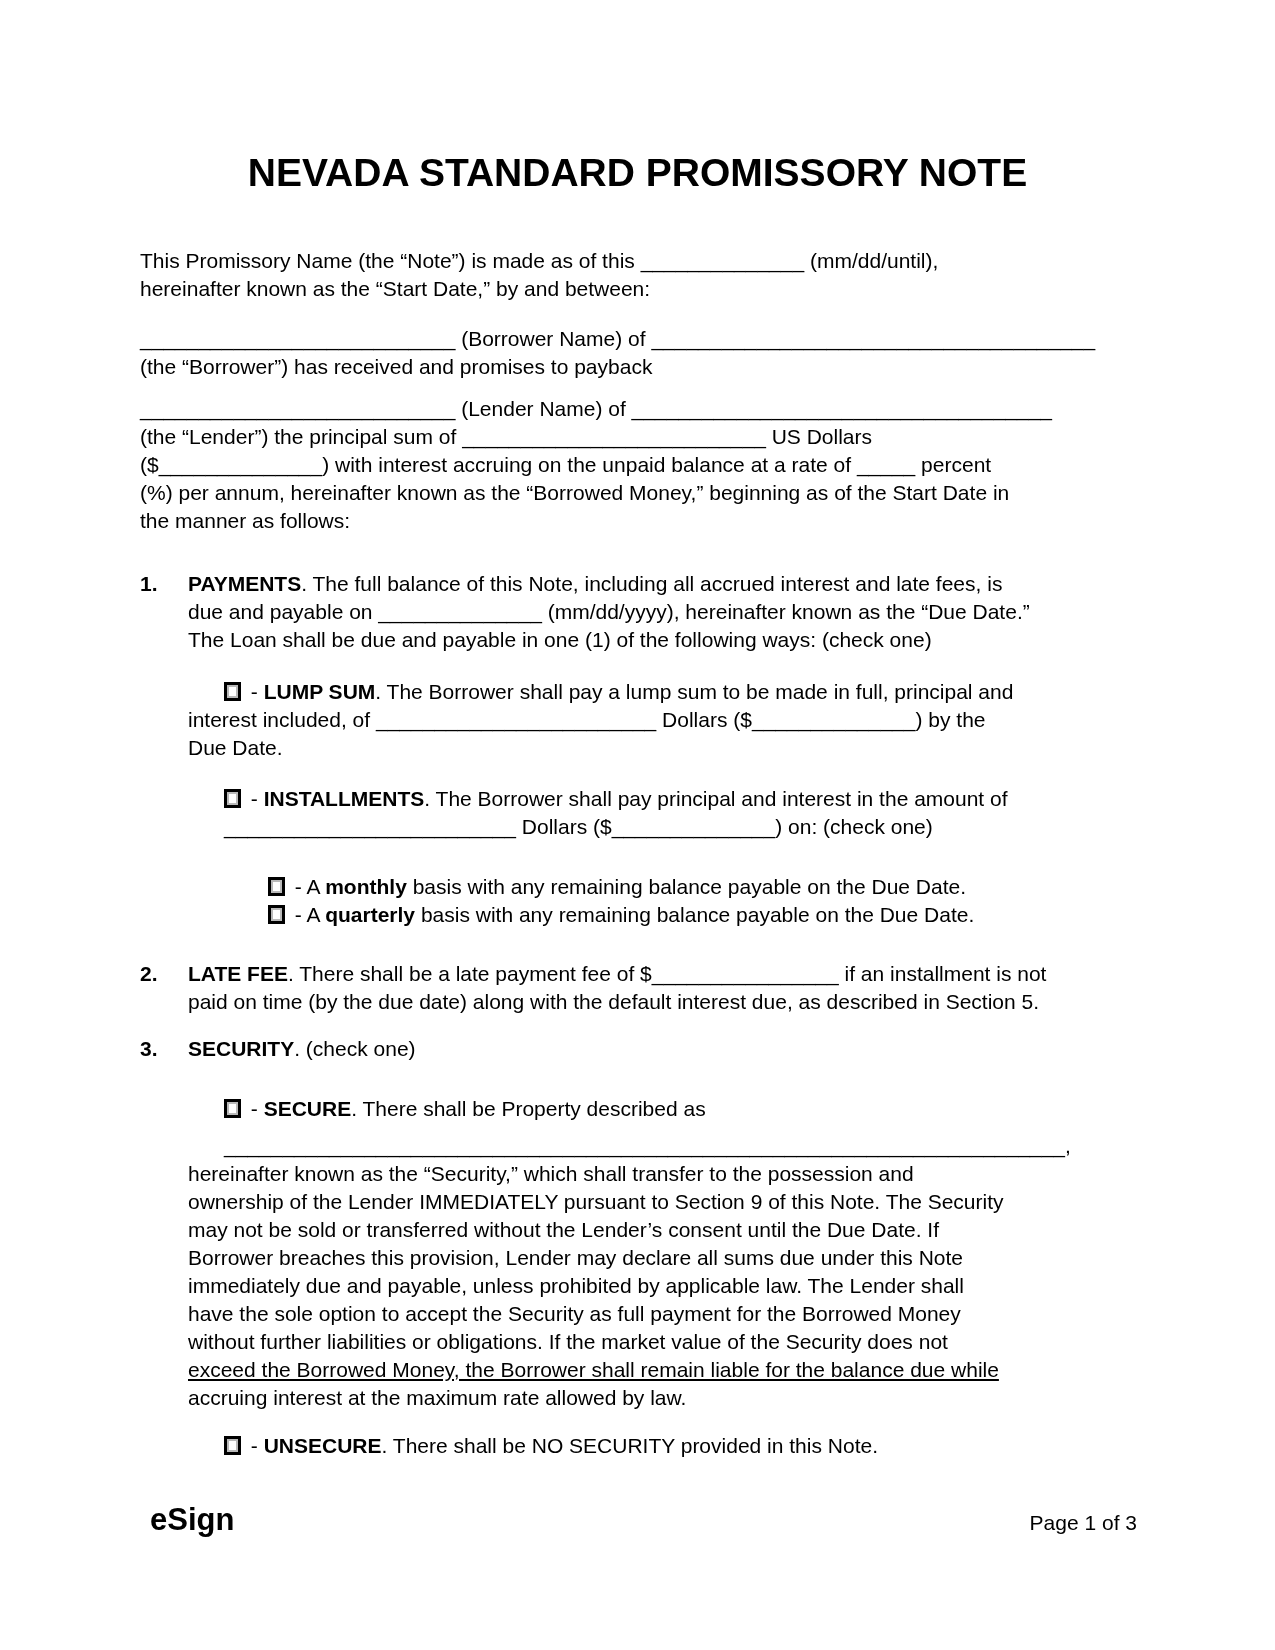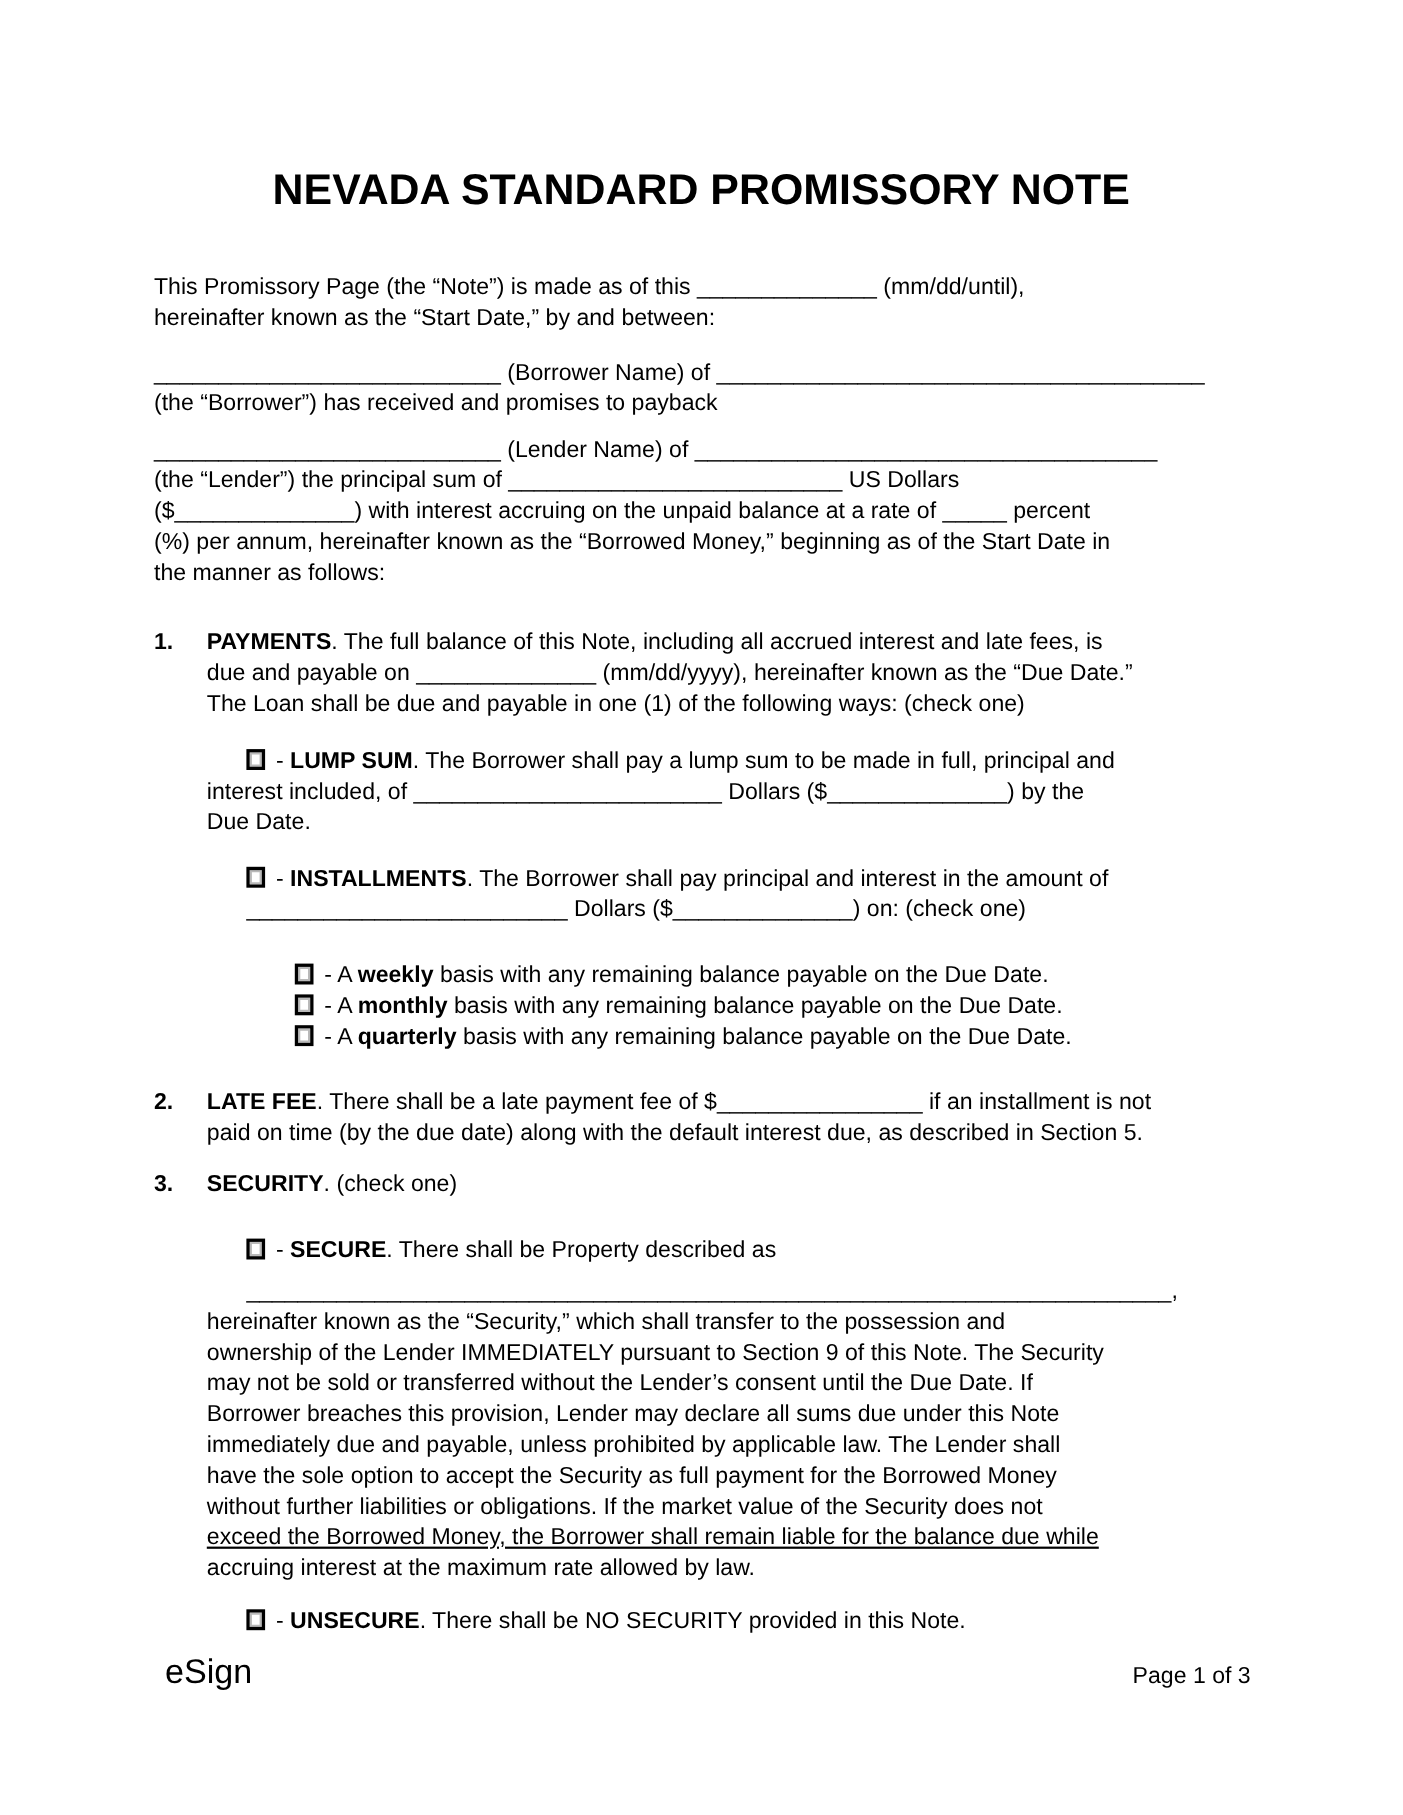--- a/index.html
+++ b/index.html
@@ -23,32 +23,32 @@
   .cb{
     display:inline-block;width:11px;height:13px;
     border:3px solid #000;background:#fff;
     box-shadow:inset 0 0 0 2px #b9b9b9;
     vertical-align:-2px;margin-right:4px;
   }
   #footer{
     position:absolute;left:150px;right:138px;top:1506px;
     display:flex;justify-content:space-between;align-items:baseline;
   }
-  #brand{font-weight:normal;font-size:31px;}
+  #brand{font-weight:bold;font-size:31px;}
   #pagenum{font-size:21px;}
 </style>
 </head>
 <body>
 
 <div id="page">
   <div id="content">
     <h1 class="doc-title">NEVADA STANDARD PROMISSORY NOTE</h1>
     <div id="doc-body">
         <div class="block" style="margin-bottom: 22px;">
-          <div class="line" style="padding-left: 0px;"><span>This Promissory Page (the “Note”) is made as of this </span><span class="blank">______________</span><span> (mm/dd/until),</span></div>
+          <div class="line" style="padding-left: 0px;"><span>This Promissory Name (the “Note”) is made as of this </span><span class="blank">______________</span><span> (mm/dd/until),</span></div>
           <div class="line" style="padding-left: 0px;"><span>hereinafter known as the “Start Date,” by and between:</span></div>
         </div>
         <div class="block" style="margin-bottom: 14px;">
           <div class="line" style="padding-left: 0px;"><span class="blank">___________________________</span><span> (Borrower Name) of </span><span class="blank">______________________________________</span></div>
           <div class="line" style="padding-left: 0px;"><span>(the “Borrower”) has received and promises to payback</span></div>
         </div>
         <div class="block" style="margin-bottom: 35px;">
           <div class="line" style="padding-left: 0px;"><span class="blank">___________________________</span><span> (Lender Name) of </span><span class="blank">____________________________________</span></div>
           <div class="line" style="padding-left: 0px;"><span>(the “Lender”) the principal sum of </span><span class="blank">__________________________</span><span> US Dollars</span></div>
           <div class="line" style="padding-left: 0px;"><span>($</span><span class="blank">______________</span><span>) with interest accruing on the unpaid balance at a rate of </span><span class="blank">_____</span><span> percent</span></div>
@@ -63,21 +63,20 @@
         <div class="block" style="margin-bottom: 23px;">
           <div class="line" style="padding-left: 84px;"><span class="cb"></span><span> - </span><span class="b">LUMP SUM</span><span>. The Borrower shall pay a lump sum to be made in full, principal and</span></div>
           <div class="line" style="padding-left: 48px;"><span>interest included, of </span><span class="blank">________________________</span><span> Dollars ($</span><span class="blank">______________</span><span>) by the</span></div>
           <div class="line" style="padding-left: 48px;"><span>Due Date.</span></div>
         </div>
         <div class="block" style="margin-bottom: 32px;">
           <div class="line" style="padding-left: 84px;"><span class="cb"></span><span> - </span><span class="b">INSTALLMENTS</span><span>. The Borrower shall pay principal and interest in the amount of</span></div>
           <div class="line" style="padding-left: 84px;"><span class="blank">_________________________</span><span> Dollars ($</span><span class="blank">______________</span><span>) on: (check one)</span></div>
         </div>
         <div class="block" style="margin-bottom: 31px;">
-          <div class="line" style="padding-left: 128px;"><span class="cb"></span><span> - A </span><span class="b">weekly</span><span> basis with any remaining balance payable on the Due Date.</span></div>
           <div class="line" style="padding-left: 128px;"><span class="cb"></span><span> - A </span><span class="b">monthly</span><span> basis with any remaining balance payable on the Due Date.</span></div>
           <div class="line" style="padding-left: 128px;"><span class="cb"></span><span> - A </span><span class="b">quarterly</span><span> basis with any remaining balance payable on the Due Date.</span></div>
         </div>
         <div class="block" style="margin-bottom: 19px;">
           <div class="line" style="padding-left: 48px;"><span class="num">2.</span><span class="b">LATE FEE</span><span>. There shall be a late payment fee of $</span><span class="blank">________________</span><span> if an installment is not</span></div>
           <div class="line" style="padding-left: 48px;"><span>paid on time (by the due date) along with the default interest due, as described in Section 5.</span></div>
         </div>
         <div class="block" style="margin-bottom: 32px;">
           <div class="line" style="padding-left: 48px;"><span class="num">3.</span><span class="b">SECURITY</span><span>. (check one)</span></div>
         </div>

